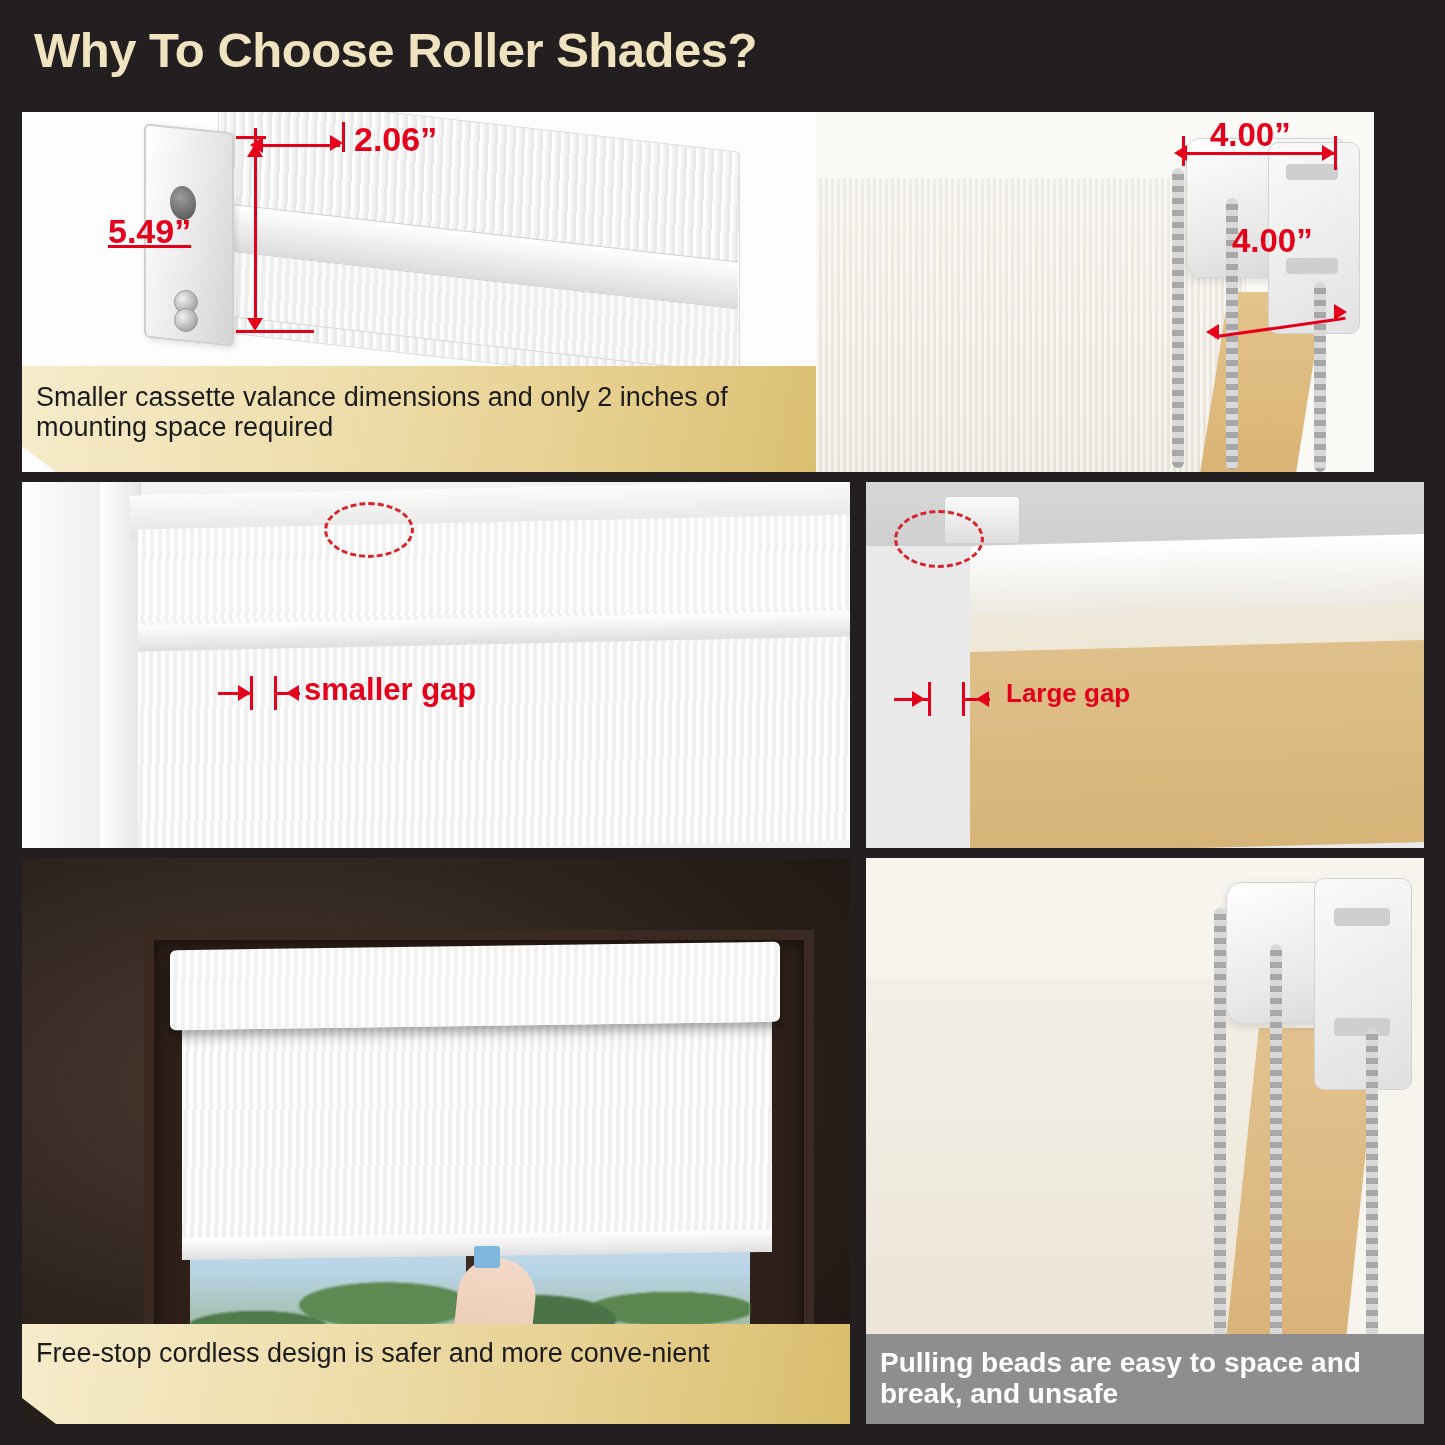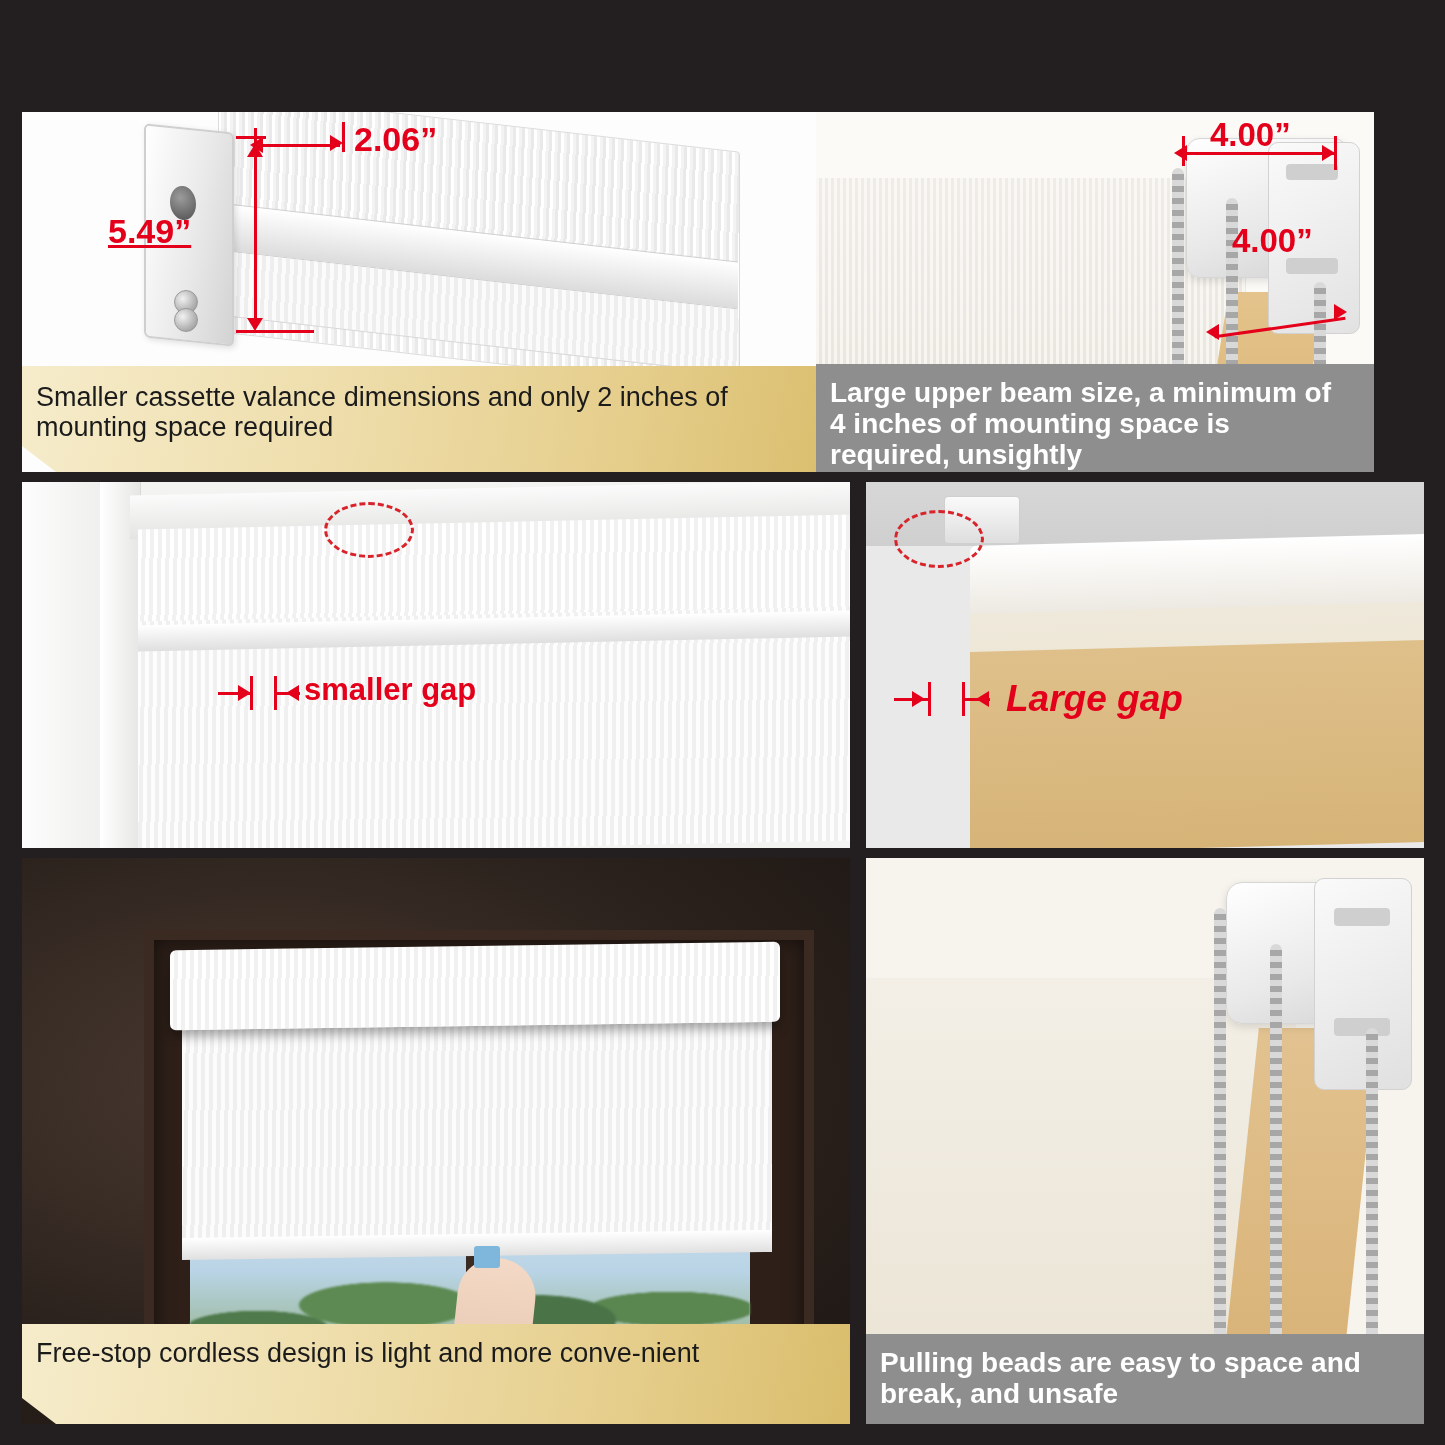--- a/index.html
+++ b/index.html
@@ -317,20 +317,21 @@
     background: linear-gradient(150deg,#fafafa,#e0e0e0);
     border:1px solid #d2d2d2; border-radius:10px;
   }
   .p6-slot { position:absolute; background:#cfcfcf; border-radius:4px; }
 </style>
 </head>
 <body>
 
 <div class="page">
 
+  <div class="title">Why To Choose Roller Shades?</div>
 
   <div class="panel" style="left:22px; top:112px; width:828px; height:360px;">
     <div class="photo">
       <div class="p1-bg"></div>
       <div class="p1-body"></div>
       <div class="p1-lip"></div>
       <div class="p1-fabric"></div>
       <div class="p1-head"></div>
       <div class="p1-hole"></div>
       <div class="p1-screw1"></div>
@@ -372,21 +373,20 @@
       <div class="arrow-r" style="left:506px; top:33px;"></div>
       <div class="dim-line-v" style="left:366px; top:24px; height:30px;"></div>
       <div class="dim-line-v" style="left:518px; top:24px; height:34px;"></div>
       <div class="dim-label" style="left:394px; top:4px; font-size:33px;">4.00”</div>
 
       <div class="dim-line-h" style="left:398px; top:214px; width:132px; transform:rotate(-8deg);"></div>
       <div class="arrow-l" style="left:390px; top:212px;"></div>
       <div class="arrow-r" style="left:518px; top:192px;"></div>
       <div class="dim-label" style="left:416px; top:110px; font-size:33px;">4.00”</div>
     </div>
-    <div class="caption gray" style="height:108px; padding-top:14px;">Large upper beam size, a minimum of 4 inches of mounting space is required, unsightly</div>
   </div>
 
   <div class="panel" style="left:22px; top:482px; width:828px; height:366px;">
     <div class="photo">
       <div class="p3-bg"></div>
       <div class="p3-wallL"></div>
       <div class="p3-frame"></div>
       <div class="p3-top"></div>
       <div class="p3-cass"></div>
       <div class="p3-shade"></div>
@@ -414,39 +414,39 @@
       <div class="p4-tanband"></div>
 
       <div class="dash-ellipse" style="left:28px; top:28px; width:84px; height:52px;"></div>
 
       <div class="dim-line-v" style="left:62px; top:200px; height:34px;"></div>
       <div class="dim-line-v" style="left:96px; top:200px; height:34px;"></div>
       <div class="dim-line-h" style="left:28px; top:216px; width:34px;"></div>
       <div class="dim-line-h" style="left:96px; top:216px; width:28px;"></div>
       <div class="arrow-r" style="left:46px; top:209px;"></div>
       <div class="arrow-l" style="left:110px; top:209px;"></div>
-      <div class="dim-label" style="left:140px; top:196px; font-size:37px;font-style:italic;">Large gap</div>
+      <div class="dim-label" style="left:140px; top:196px; font-size:26px;">Large gap</div>
     </div>
   </div>
 
   <div class="panel" style="left:22px; top:858px; width:828px; height:566px;">
     <div class="photo">
       <div class="p5-bg"></div>
       <div class="p5-wall"></div>
       <div class="p5-frame"></div>
       <div class="p5-glass"></div>
       <div class="p5-trees"></div>
       <div class="p5-mullion"></div>
       <div class="p5-shade"></div>
       <div class="p5-bottombar"></div>
       <div class="p5-cassette"></div>
       <div class="p5-hand"></div>
       <div class="p5-tab"></div>
     </div>
-    <div class="caption gold clip" style="height:100px; padding-top:14px;">Free-stop cordless design is light and more conve-nient</div>
+    <div class="caption gold clip" style="height:100px; padding-top:14px;">Free-stop cordless design is safer and more conve-nient</div>
   </div>
 
   <div class="panel" style="left:866px; top:858px; width:558px; height:566px;">
     <div class="photo">
       <div class="p6-bg"></div>
       <div class="p6-fab"></div>
       <div class="p6-tan"></div>
       <div class="p6-tube"></div>
       <div class="p6-bracket"></div>
       <div class="p6-slot" style="left:468px; top:50px; width:56px; height:18px;"></div>

